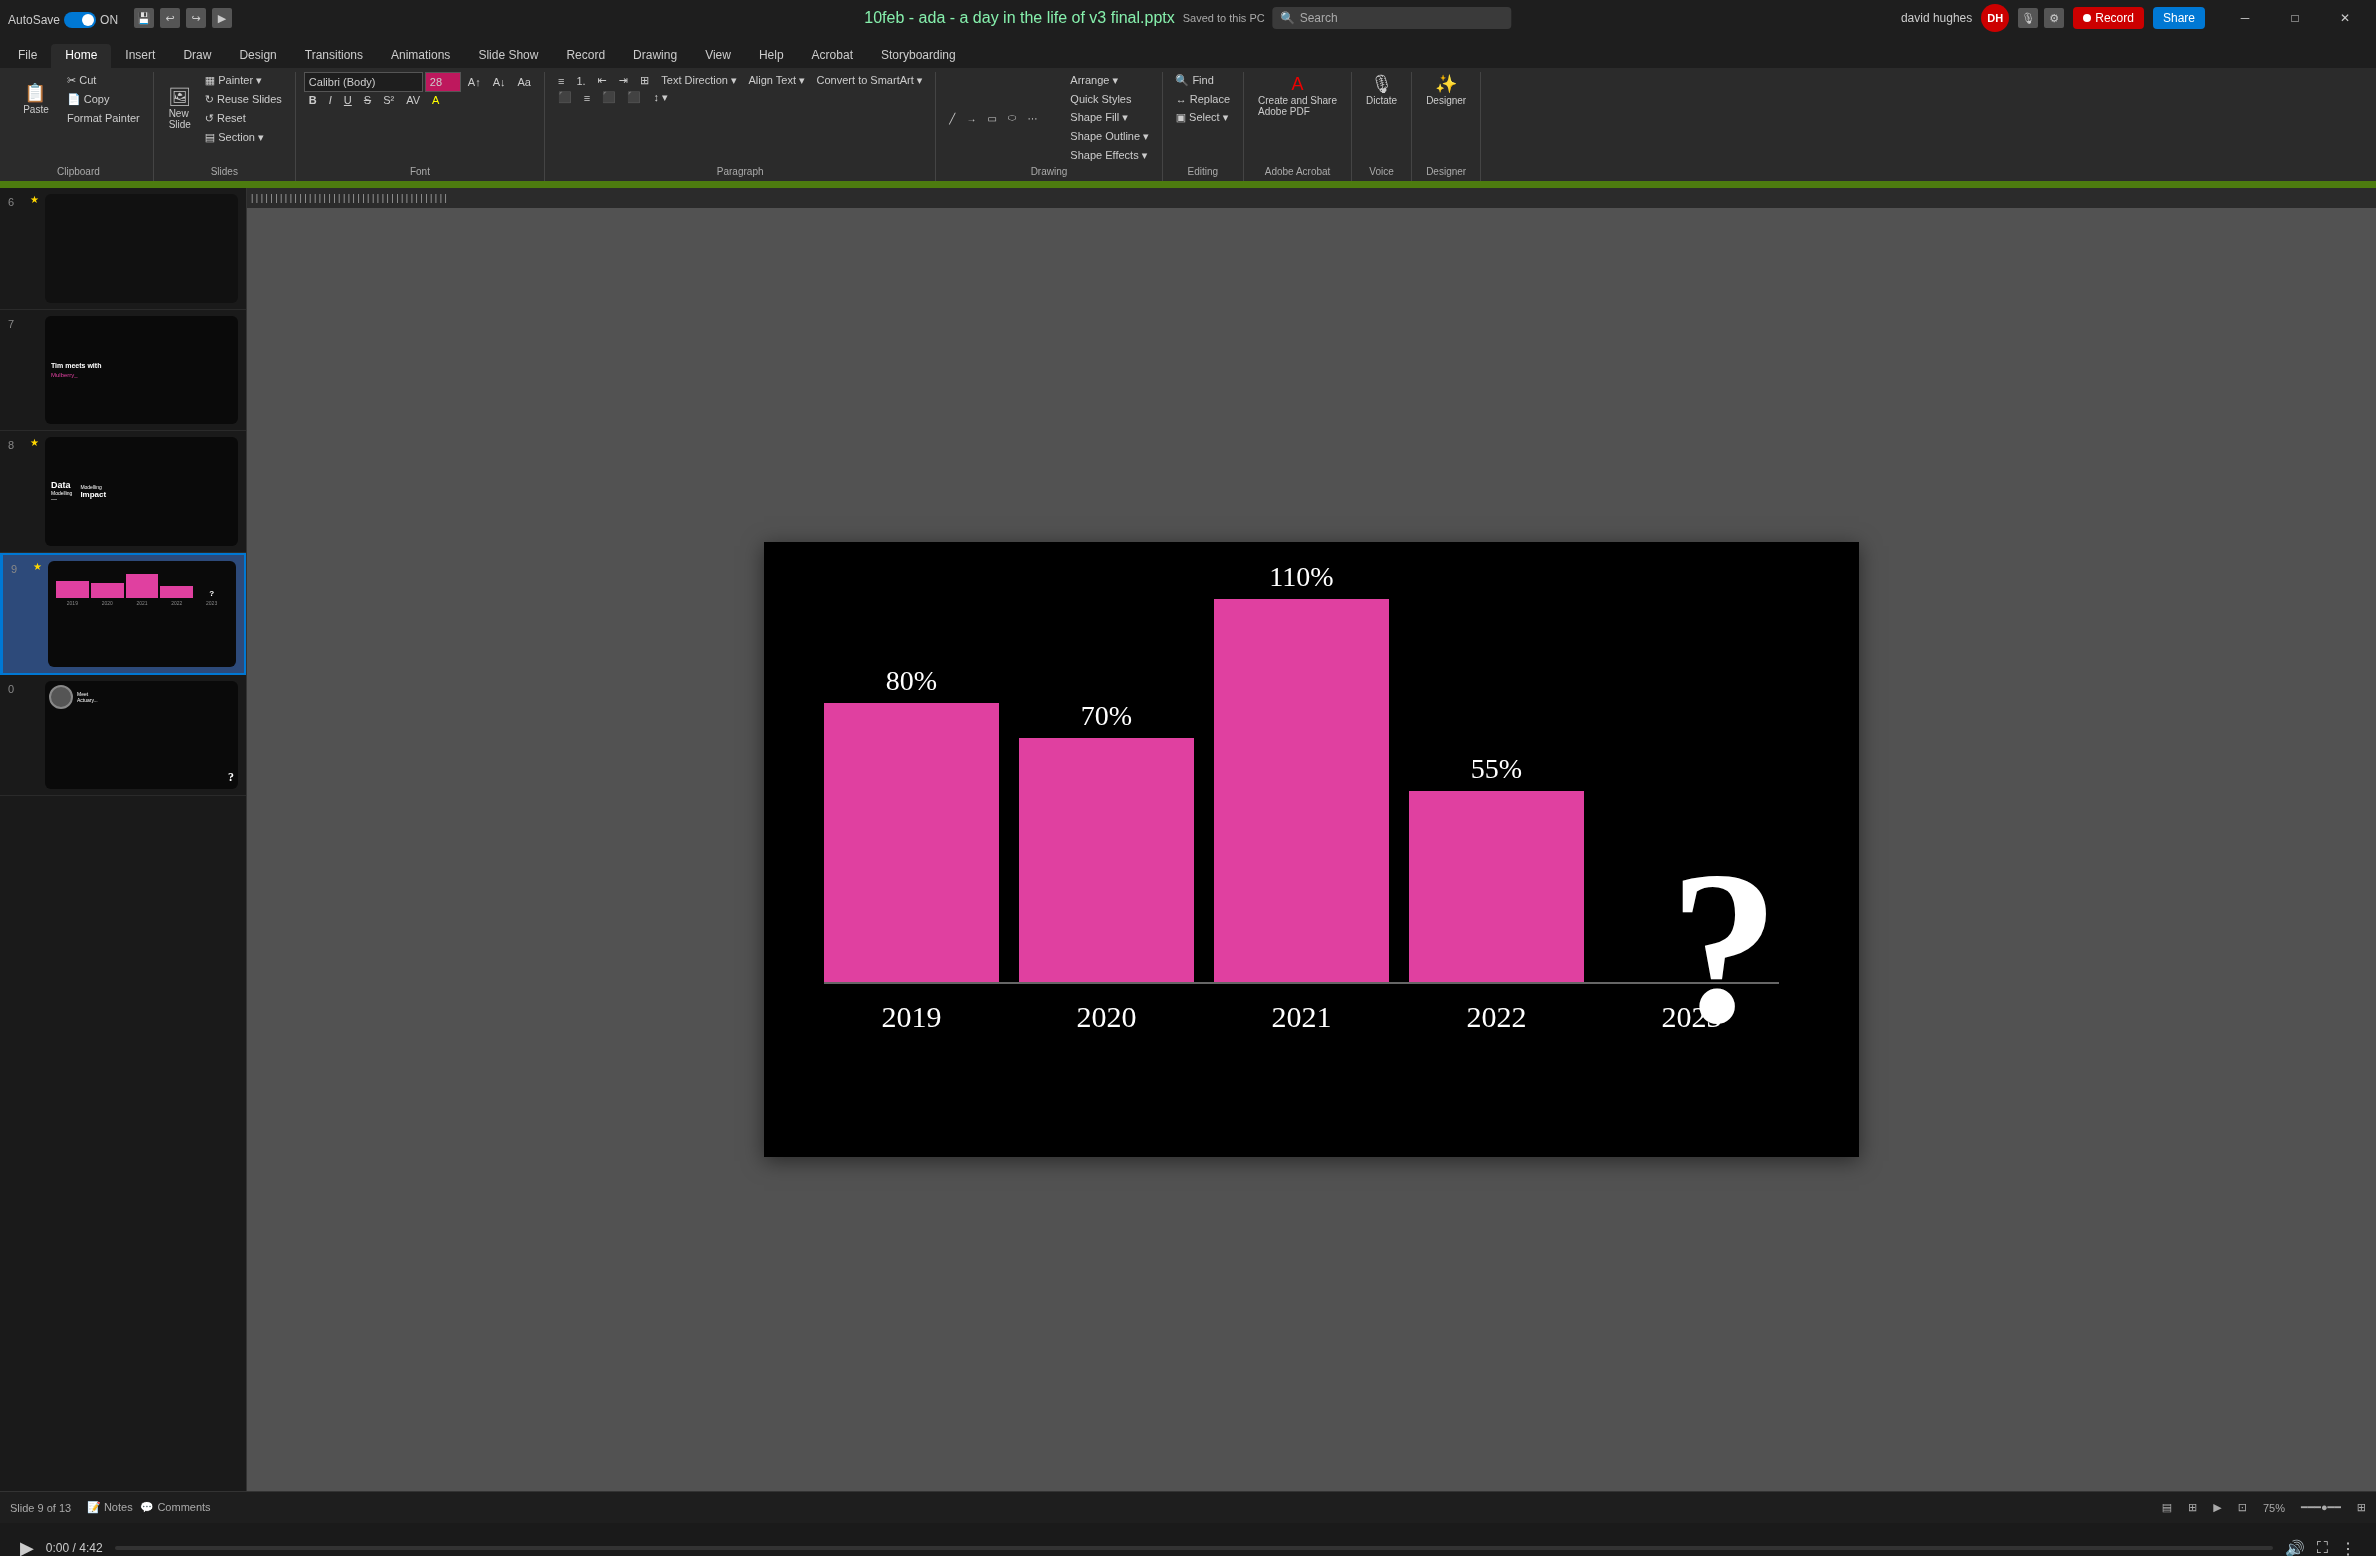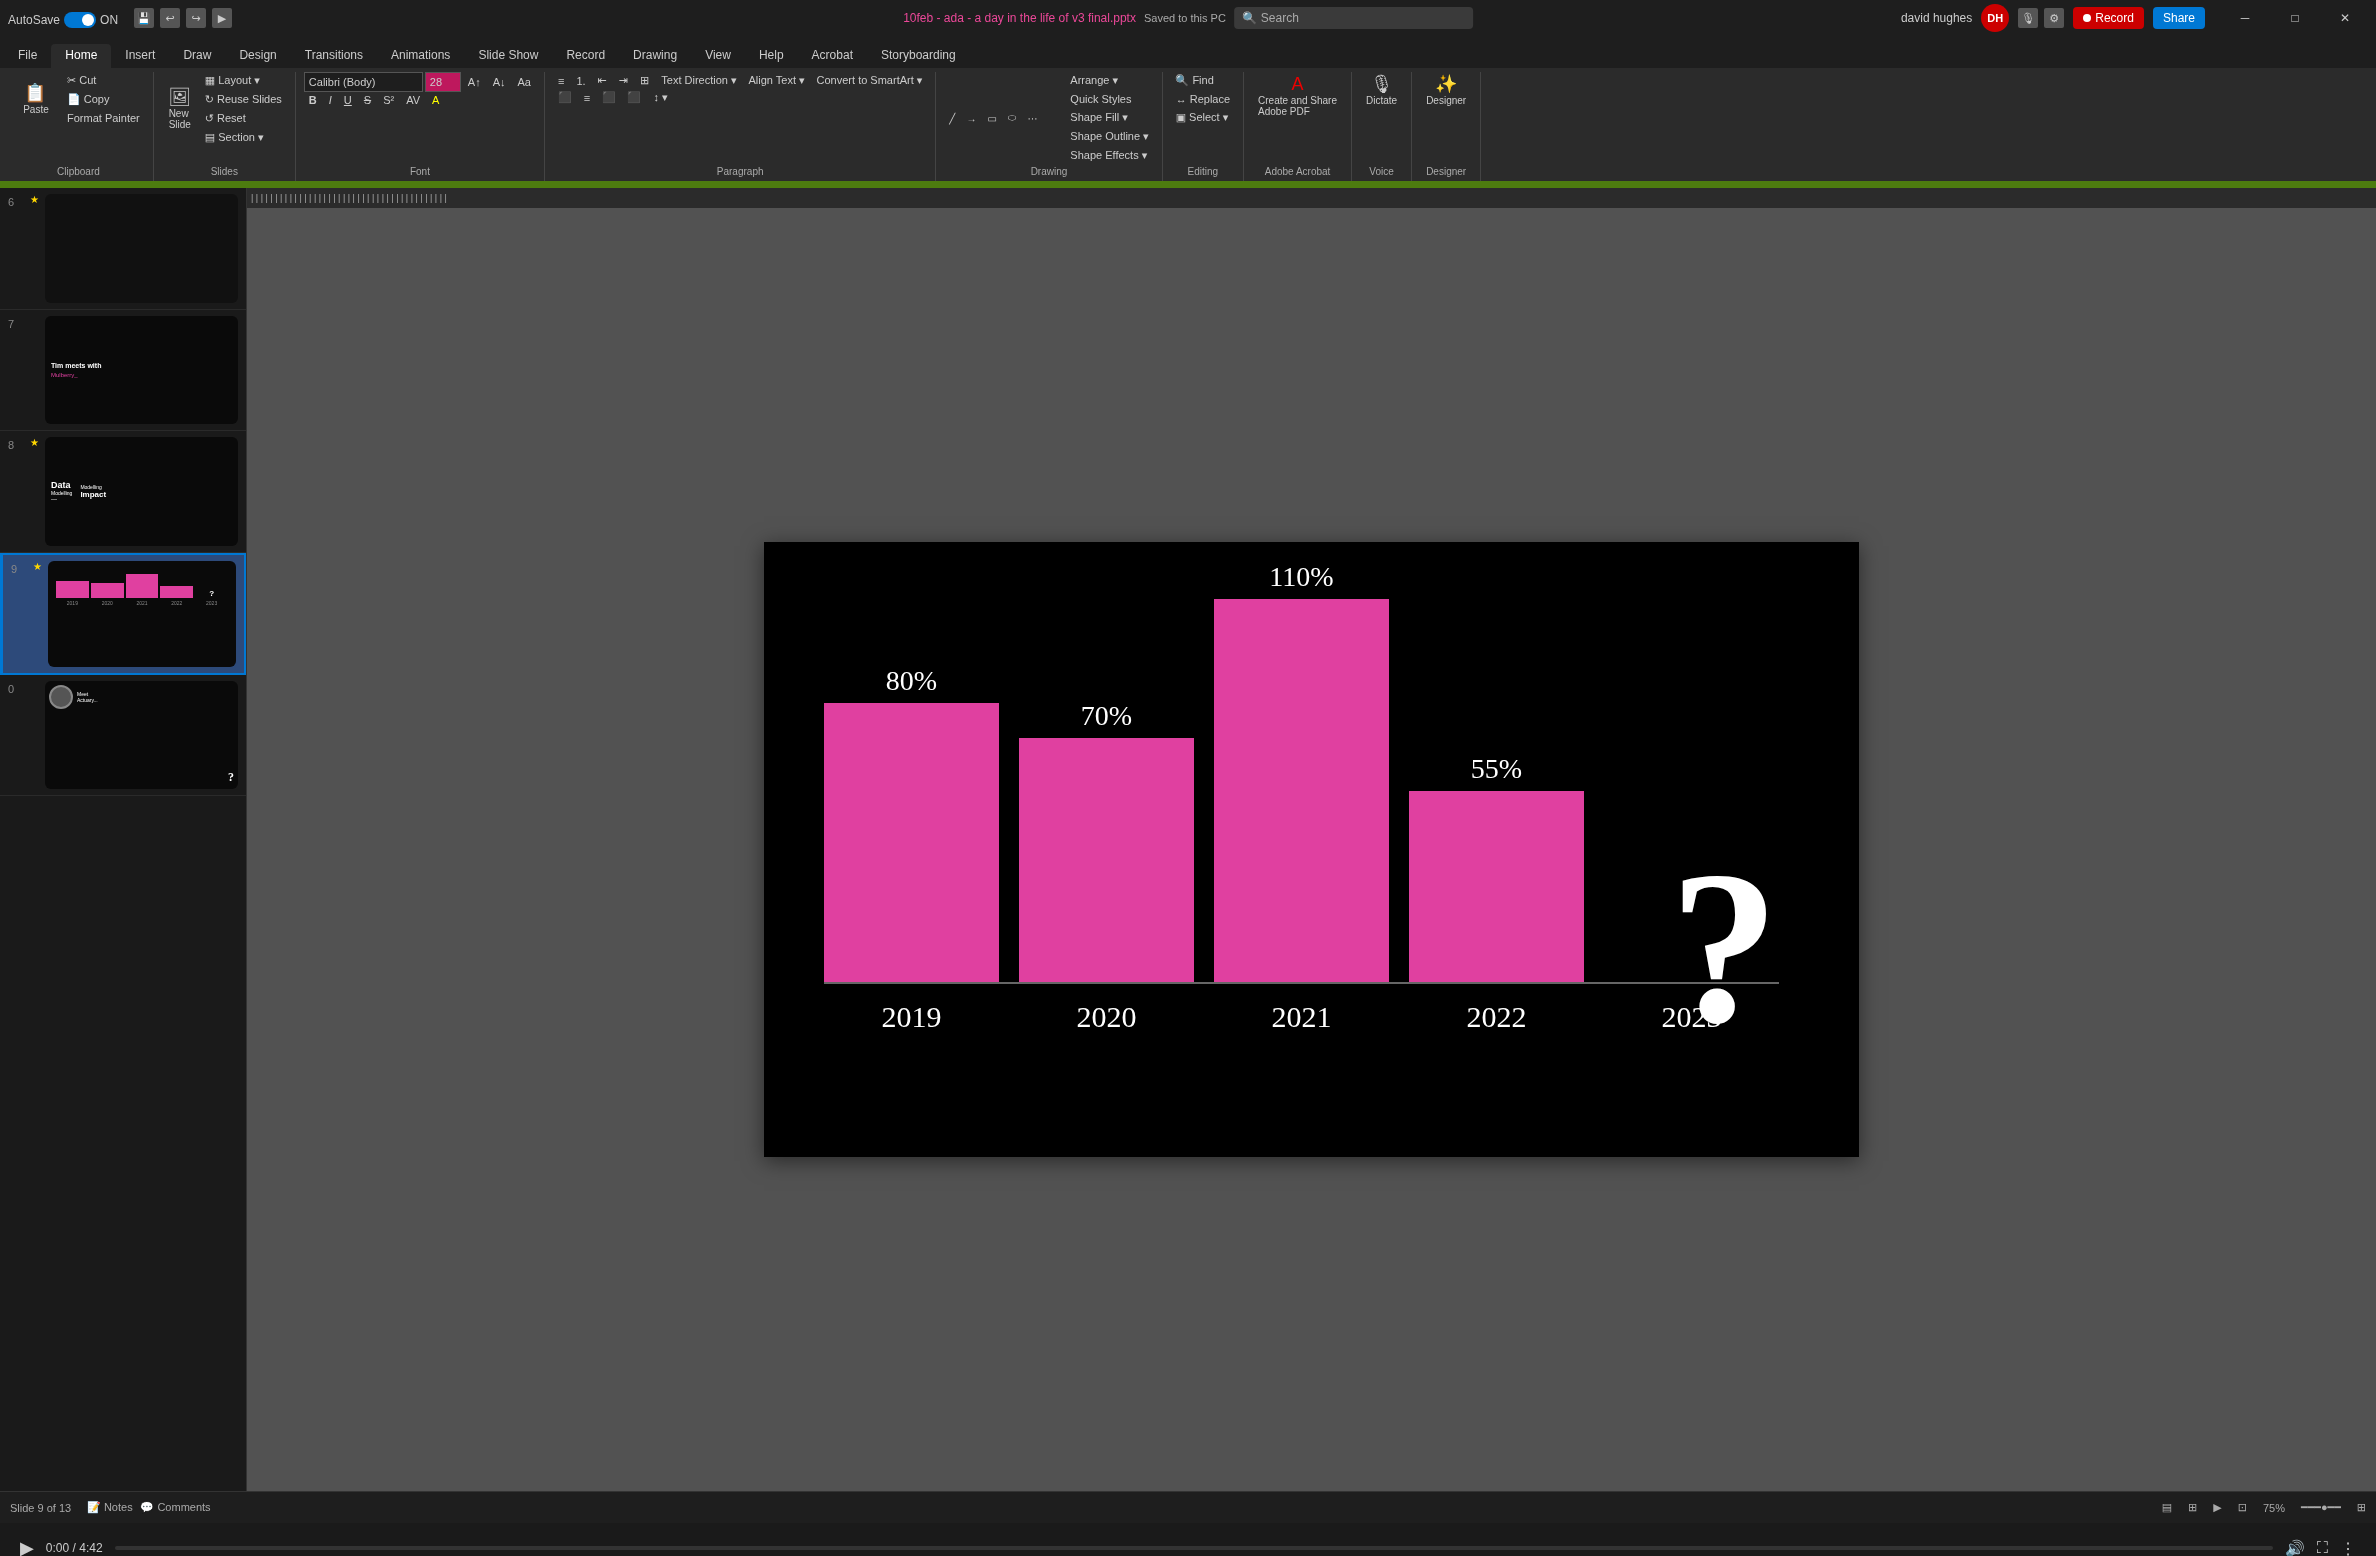--- a/index.html
+++ b/index.html
@@ -88,21 +88,21 @@
       <span>ON</span>
     </div>
     <div class="title-bar-icons">
       <div class="tb-icon">💾</div>
       <div class="tb-icon">↩</div>
       <div class="tb-icon">↪</div>
       <div class="tb-icon">▶</div>
     </div>
   </div>
   <div class="title-center">
-    <span style="color:#ec4899;font-size:12px;">10feb - ada - a day in the life of v3 final.pptx</span>
+    <span style="color:#86efac;font-size:16px;">10feb - ada - a day in the life of v3 final.pptx</span>
     <span style="color:#aaa;font-size:11px;">Saved to this PC</span>
     <div class="search-bar">
       🔍 <span style="margin-left:4px;">Search</span>
     </div>
   </div>
   <div class="title-bar-right">
     <span>david hughes</span>
     <div class="user-avatar">
       <span>DH</span>
     </div>
@@ -160,21 +160,21 @@
       <div class="ribbon-group-label">Clipboard</div>
     </div>
 
     <div class="ribbon-group">
       <div class="ribbon-row">
         <div class="rb-btn">
           <div class="rb-icon">🖼</div>
           <div class="rb-label">New<br>Slide</div>
         </div>
         <div style="display:flex;flex-direction:column;gap:2px;">
-          <div class="rb-btn-sm">▦ Layout ▾</div>
+          <div class="rb-btn-sm">▦ Painter ▾</div>
           <div class="rb-btn-sm">↻ Reuse Slides</div>
           <div class="rb-btn-sm">↺ Reset</div>
           <div class="rb-btn-sm">▤ Section ▾</div>
         </div>
       </div>
       <div class="ribbon-group-label">Slides</div>
     </div>
 
     <div class="ribbon-group">
       <div class="ribbon-row" style="margin-bottom:0;">

